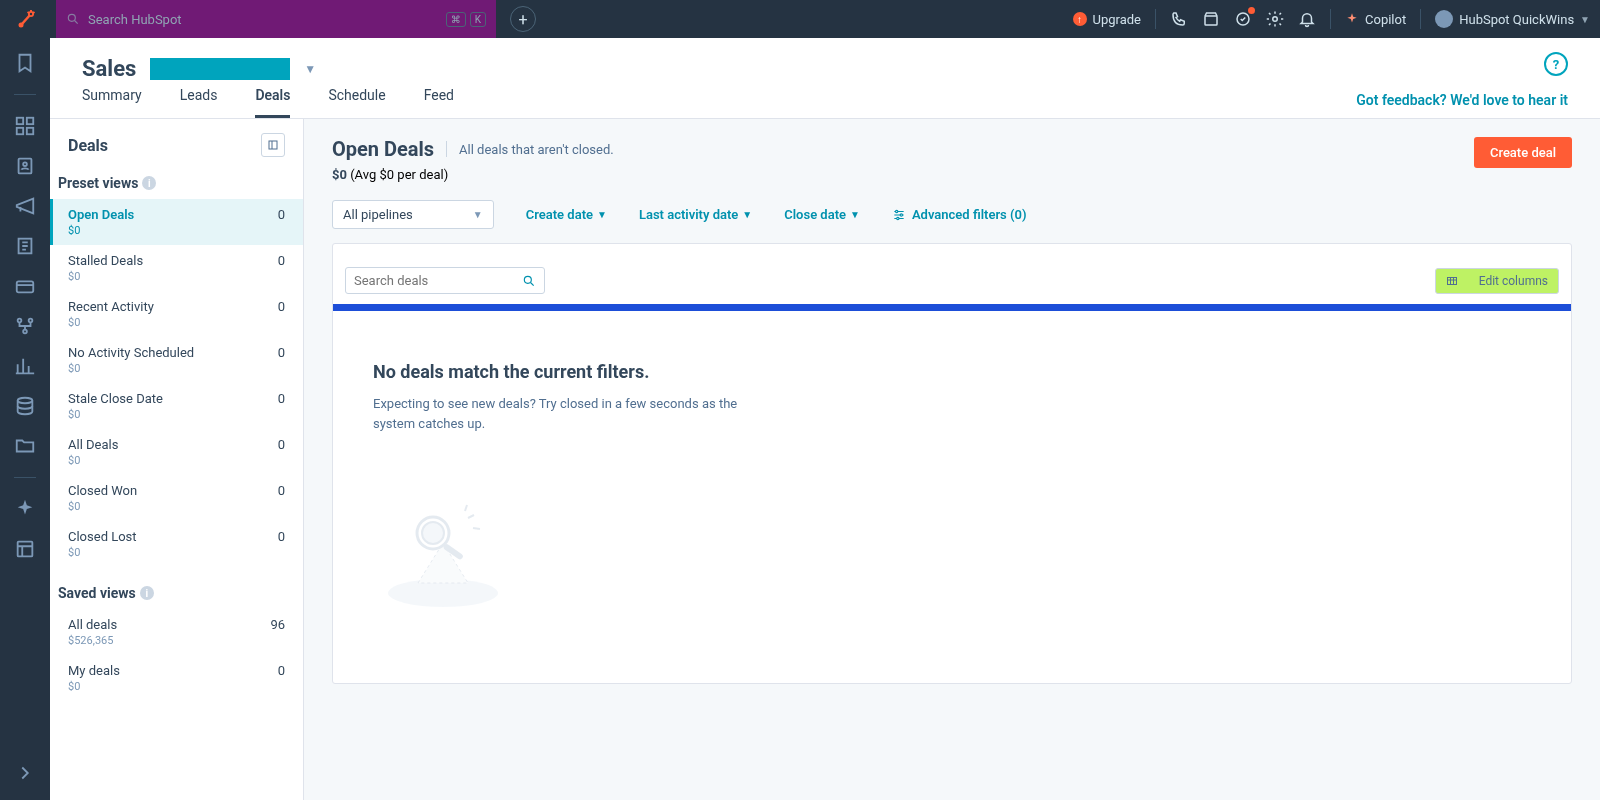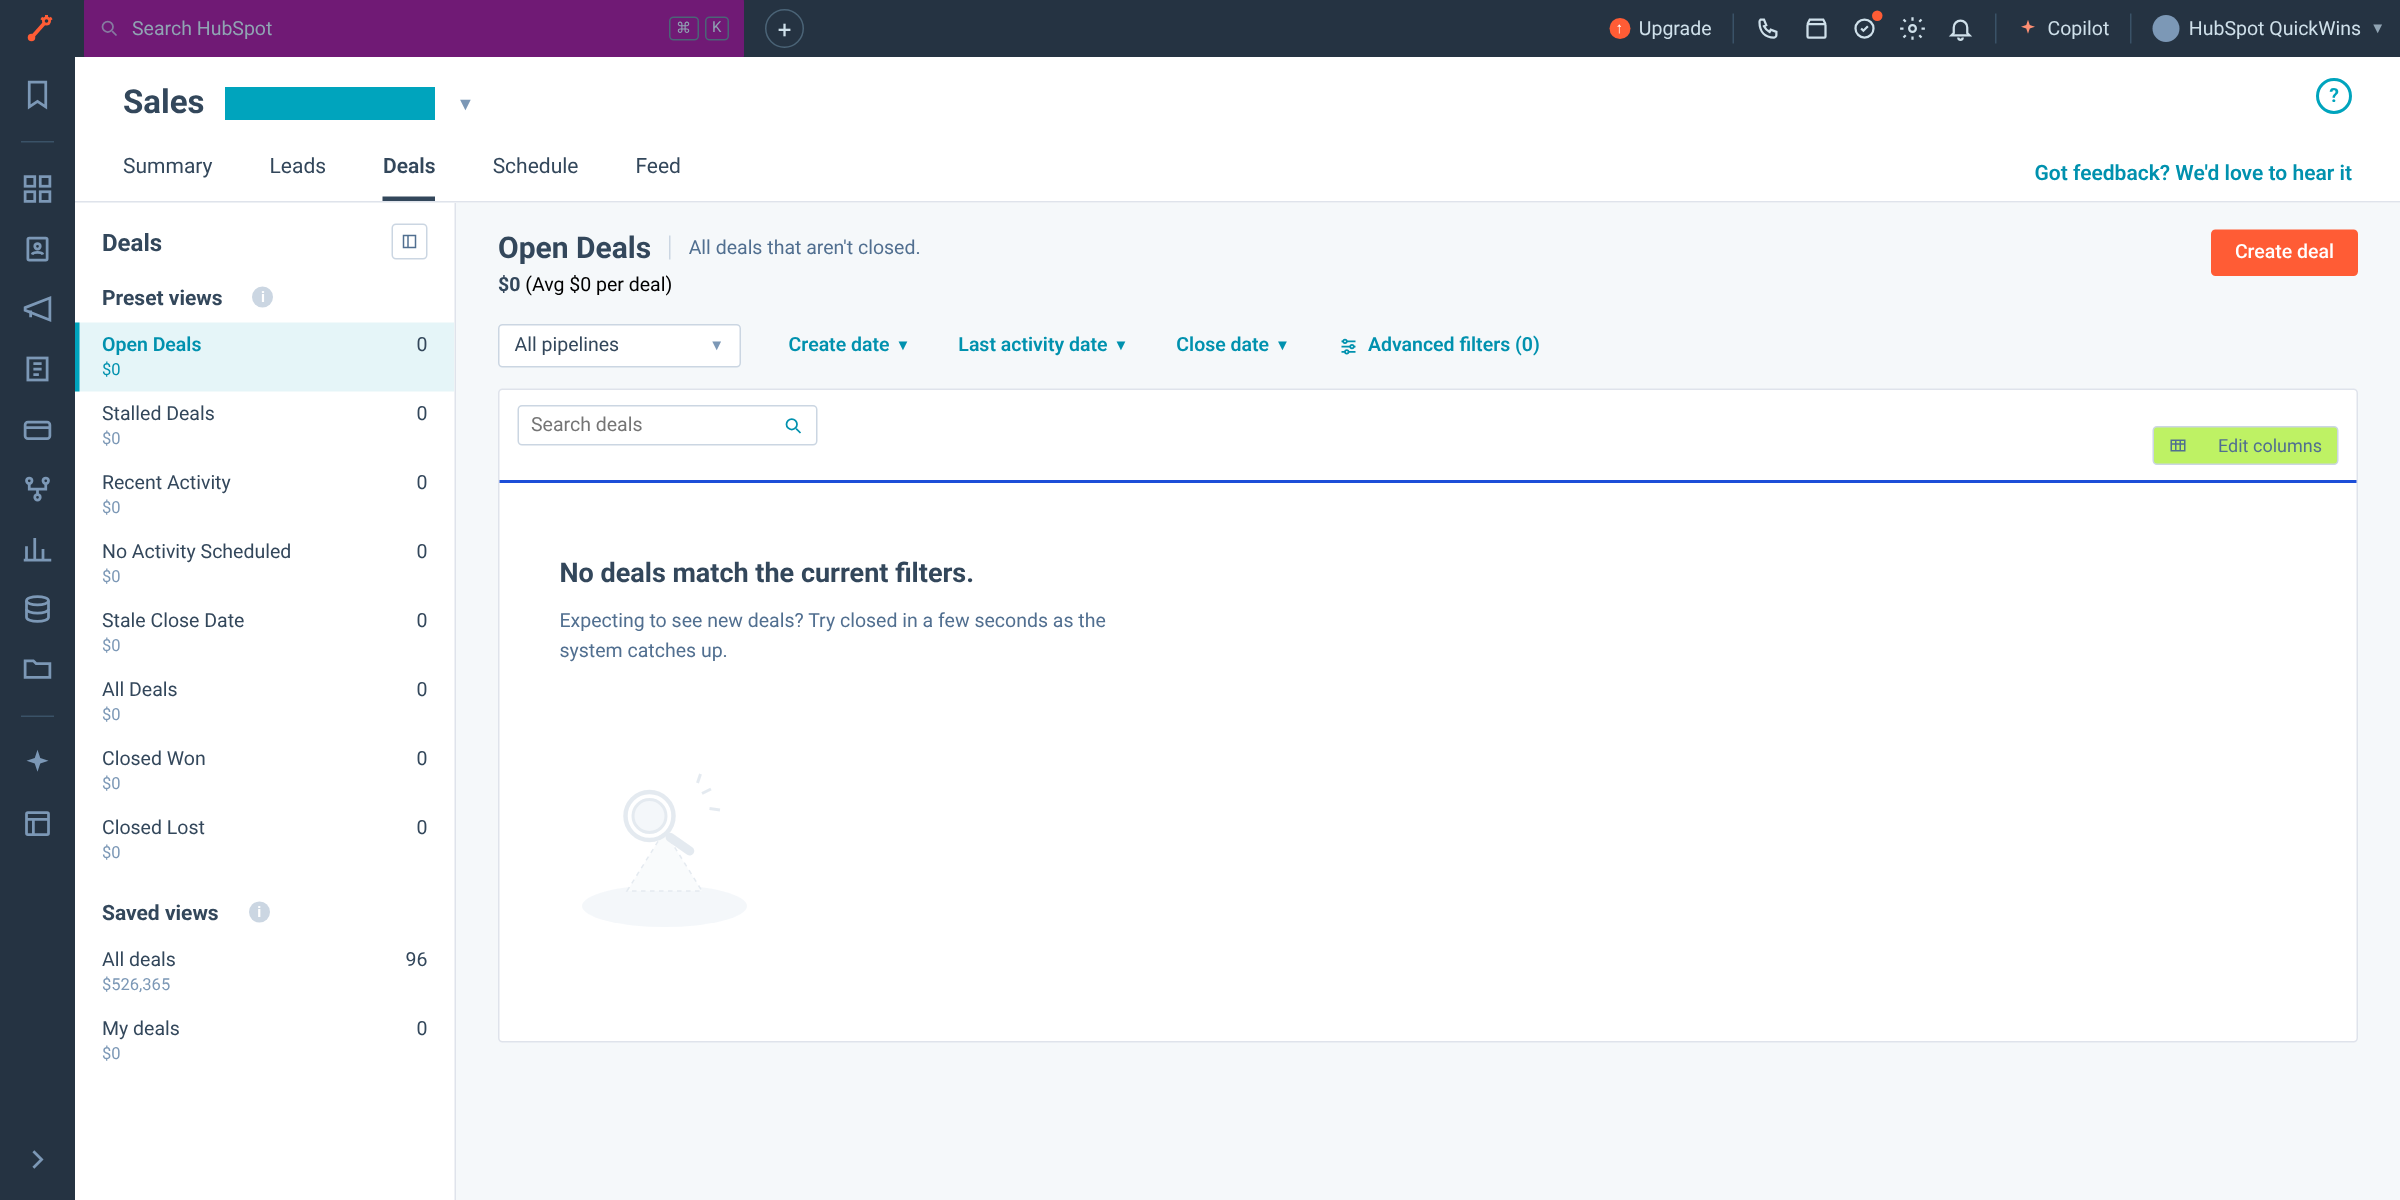--- a/index.html
+++ b/index.html
@@ -35,33 +35,33 @@
   .leftrail .rbottom{ position:absolute; bottom:16px; left:0; right:0; display:flex; justify-content:center;}
   
   
   .main { position:absolute; top:38px; left:50px; right:0; bottom:0; background:#f5f8fa; display:flex; flex-direction:column; }
   .pagehead { background:#fff; padding:18px 32px 0 32px; border-bottom:1px solid #dfe3eb; position:relative;}
   .pagehead .titlebar { display:flex; align-items:center; gap:14px; }
   .pagehead .titlebar h1 { font-size:22px; font-weight:700; color:#33475b;}
   .pagehead .titlebar .redact { width:140px; height:22px; background:#00a4bd; }
   .pagehead .titlebar .dd { color:#7c98b6; font-size:12px; cursor:pointer;}
   .pagehead .help { position:absolute; top:14px; right:32px; width:24px; height:24px; border:2px solid #00a4bd; border-radius:50%; color:#00a4bd; display:flex; align-items:center; justify-content:center; font-weight:bold; font-size:13px; cursor:pointer;}
-  .pagehead .tabs { display:flex; gap:38px; margin-top:22px; font-size:14px; color:#33475b;}
+  .pagehead .tabs { display:flex; gap:38px; margin-top:6px; font-size:14px; color:#33475b;}
   .pagehead .tabs .tab { padding-bottom:12px; cursor:pointer; }
   .pagehead .tabs .tab.active { font-weight:600; border-bottom:3px solid #33475b; }
   .pagehead .feedback { position:absolute; right:32px; bottom:10px; color:#0091ae; font-size:14px; font-weight:600; cursor:pointer;}
   
   .body { flex:1; display:flex; overflow:hidden;}
   
   
   .sidebar { width:254px; background:#fff; border-right:1px solid #dfe3eb; padding:14px 0 14px 0; overflow-y:auto;}
   .sidebar .sb-header { display:flex; align-items:center; justify-content:space-between; padding:0 18px 10px 18px;}
   .sidebar .sb-header h3{font-size:16px; font-weight:700; color:#33475b;}
   .sidebar .sb-header .collapse-btn{width:24px;height:24px;border:1px solid #cbd6e2;border-radius:3px;display:flex;align-items:center;justify-content:center;cursor:pointer;color:#516f90;font-size:12px;}
-  .sidebar .sect-title { padding:8px 18px; font-size:14px; font-weight:700; color:#33475b; display:flex; align-items:flex-start; gap:20px;}
+  .sidebar .sect-title { padding:8px 8px; font-size:14px; font-weight:700; color:#33475b; display:flex; align-items:center; gap:4px;}
   .sidebar .sect-title .info{width:14px;height:14px;border-radius:50%;background:#cbd6e2;color:#fff;display:flex;align-items:center;justify-content:center;font-size:10px;font-weight:bold;}
   .sidebar .vitem { padding:8px 18px 8px 18px; cursor:pointer; display:flex; flex-direction:column; gap:2px; position:relative;}
   .sidebar .vitem .row1{display:flex; justify-content:space-between; font-size:13px; color:#33475b;}
   .sidebar .vitem .sub{font-size:11px; color:#7c98b6;}
   .sidebar .vitem.active{ background:#e5f5f8; border-left:3px solid #00a4bd; padding-left:15px;}
   .sidebar .vitem.active .row1 .nm{color:#0091ae; font-weight:600;}
   .sidebar .vitem.active .sub{color:#0091ae;}
   
   
   .content { flex:1; padding:18px 28px; overflow:auto; background:#f5f8fa;}
@@ -76,21 +76,21 @@
   
   .filters{display:flex; align-items:center; gap:32px; margin-top:18px;}
   .filters .pipeline-sel{border:1px solid #cbd6e2; background:#fff; border-radius:3px; padding:6px 10px; font-size:13px; color:#33475b; display:flex; align-items:center; gap:60px; cursor:pointer;}
   .filters .pipeline-sel .caret{color:#7c98b6;font-size:10px;}
   .filters .flink{color:#0091ae; font-size:13px; font-weight:600; display:flex; align-items:center; gap:4px; cursor:pointer;}
   .filters .flink .caret{font-size:10px;}
   .filters .adv{display:flex;align-items:center;gap:6px;}
   .filters .adv svg{width:14px;height:14px;}
   
   .tablearea{ background:#fff; border:1px solid #dfe3eb; border-radius:3px; margin-top:14px; }
-  .tablearea .tbar{display:flex; align-items:flex-start; justify-content:space-between; padding:10px 12px; border-bottom:2px solid #1d4ed8;}
+  .tablearea .tbar{display:flex; align-items:flex-end; justify-content:space-between; padding:10px 12px; border-bottom:7px solid #1d4ed8;}
   .tablearea .searchdeals{border:1px solid #cbd6e2; border-radius:3px; display:flex; align-items:center; padding:5px 8px; width:200px;}
   .tablearea .searchdeals input{border:none; outline:none; font-size:13px; flex:1;}
   .tablearea .searchdeals svg{width:14px;height:14px;color:#0091ae;}
   .tablearea .editcols{border:1px solid #cbd6e2; background:#bef264; border-radius:3px; padding:5px 10px; font-size:12px; color:#516f90; display:flex; align-items:center; gap:21px; cursor:pointer;margin-top:14px;}
   .tablearea .empty{padding:50px 40px 70px 40px; display:flex; align-items:flex-start; justify-content:center; gap:60px;flex-direction:column;}
   .tablearea .empty .etext h3{font-size:18px; font-weight:700; color:#33475b; margin-bottom:12px;}
   .tablearea .empty .etext p{font-size:13px; color:#516f90; max-width:380px; line-height:1.5;}
   .tablearea .empty .eimg{width:140px;height:120px; opacity:0.5;}
 </style>
 </head>

